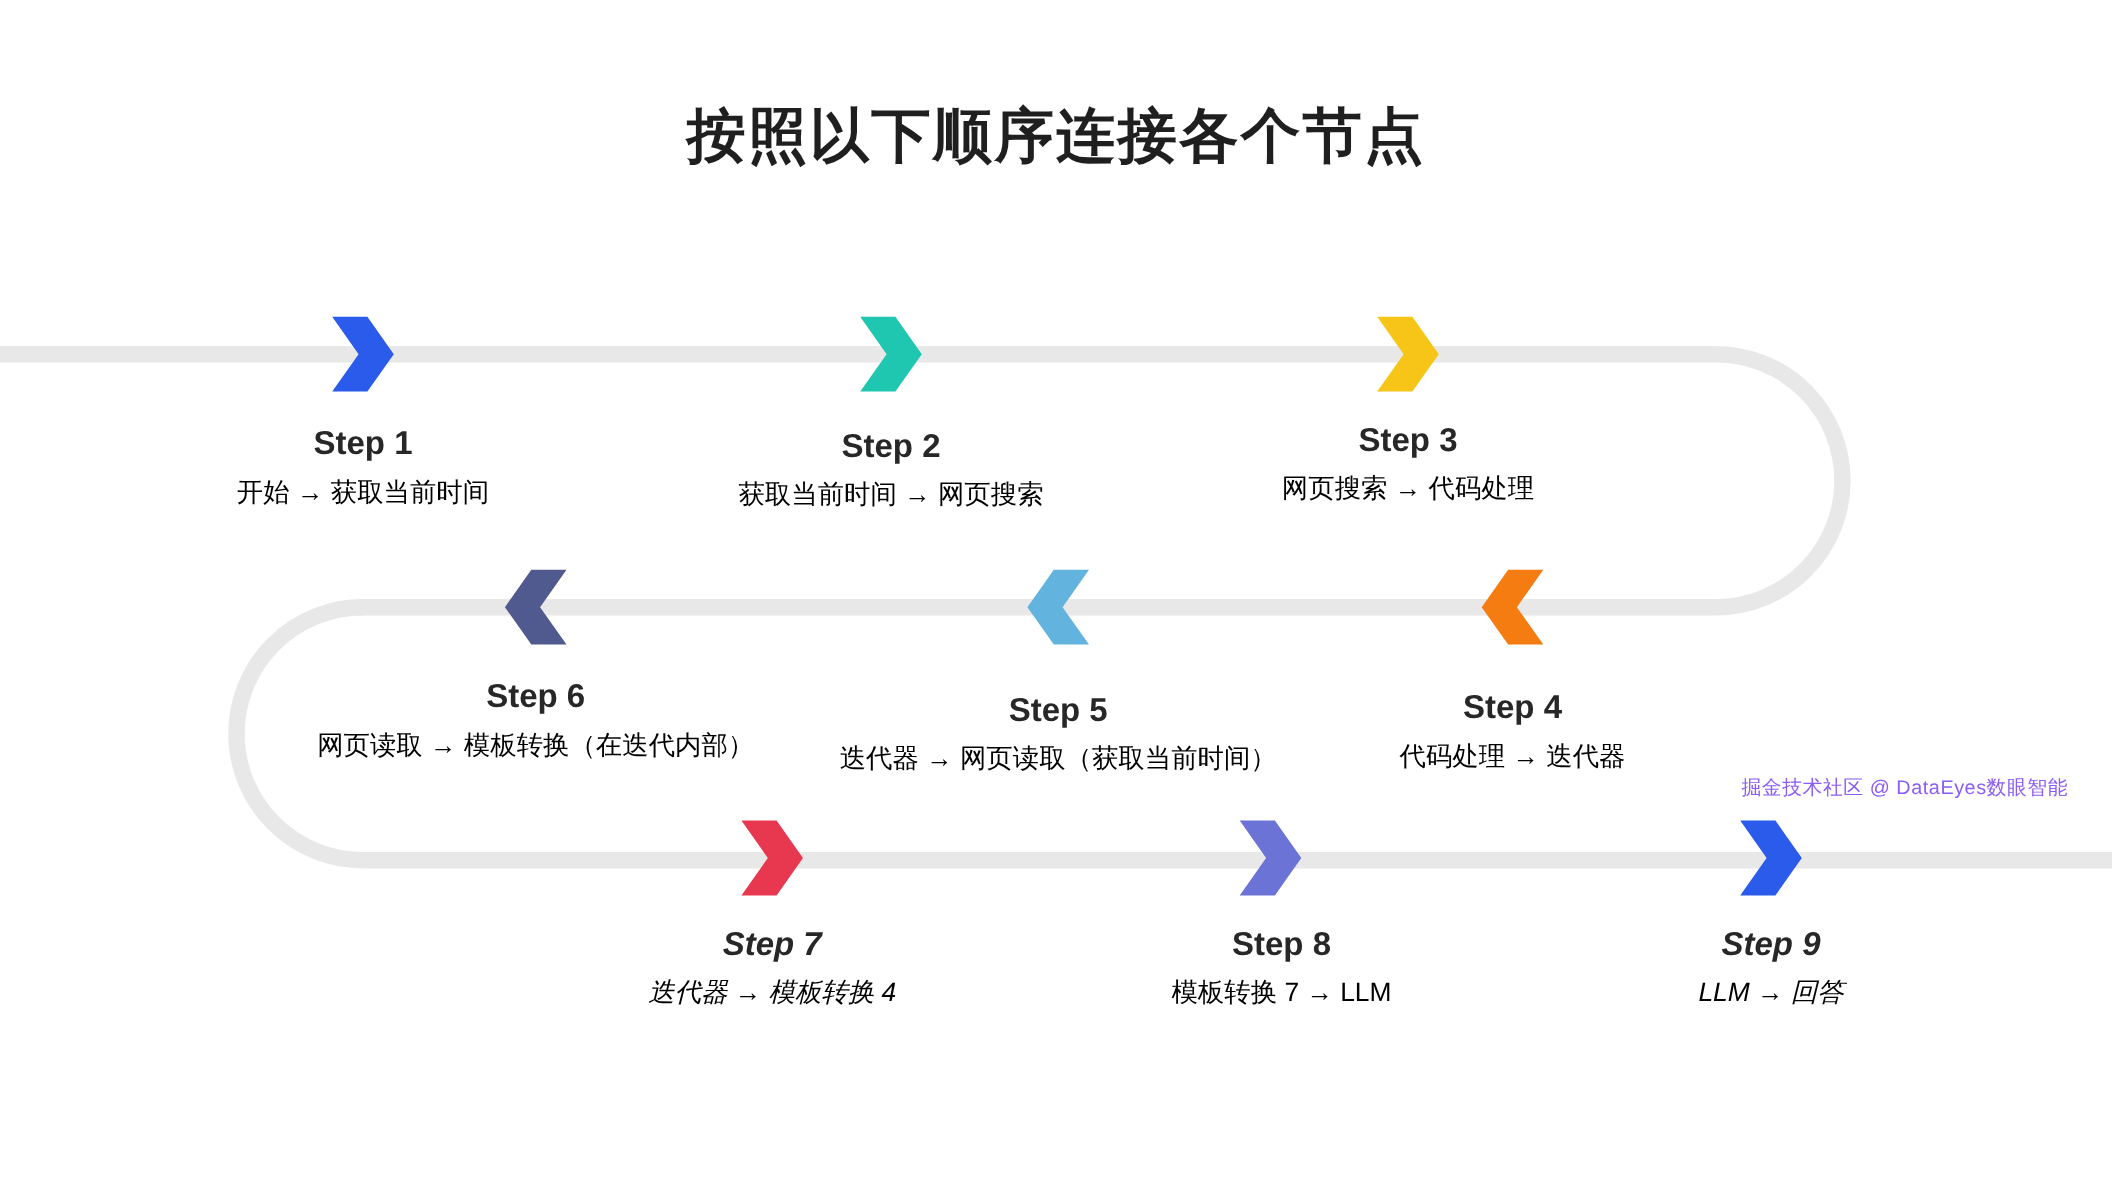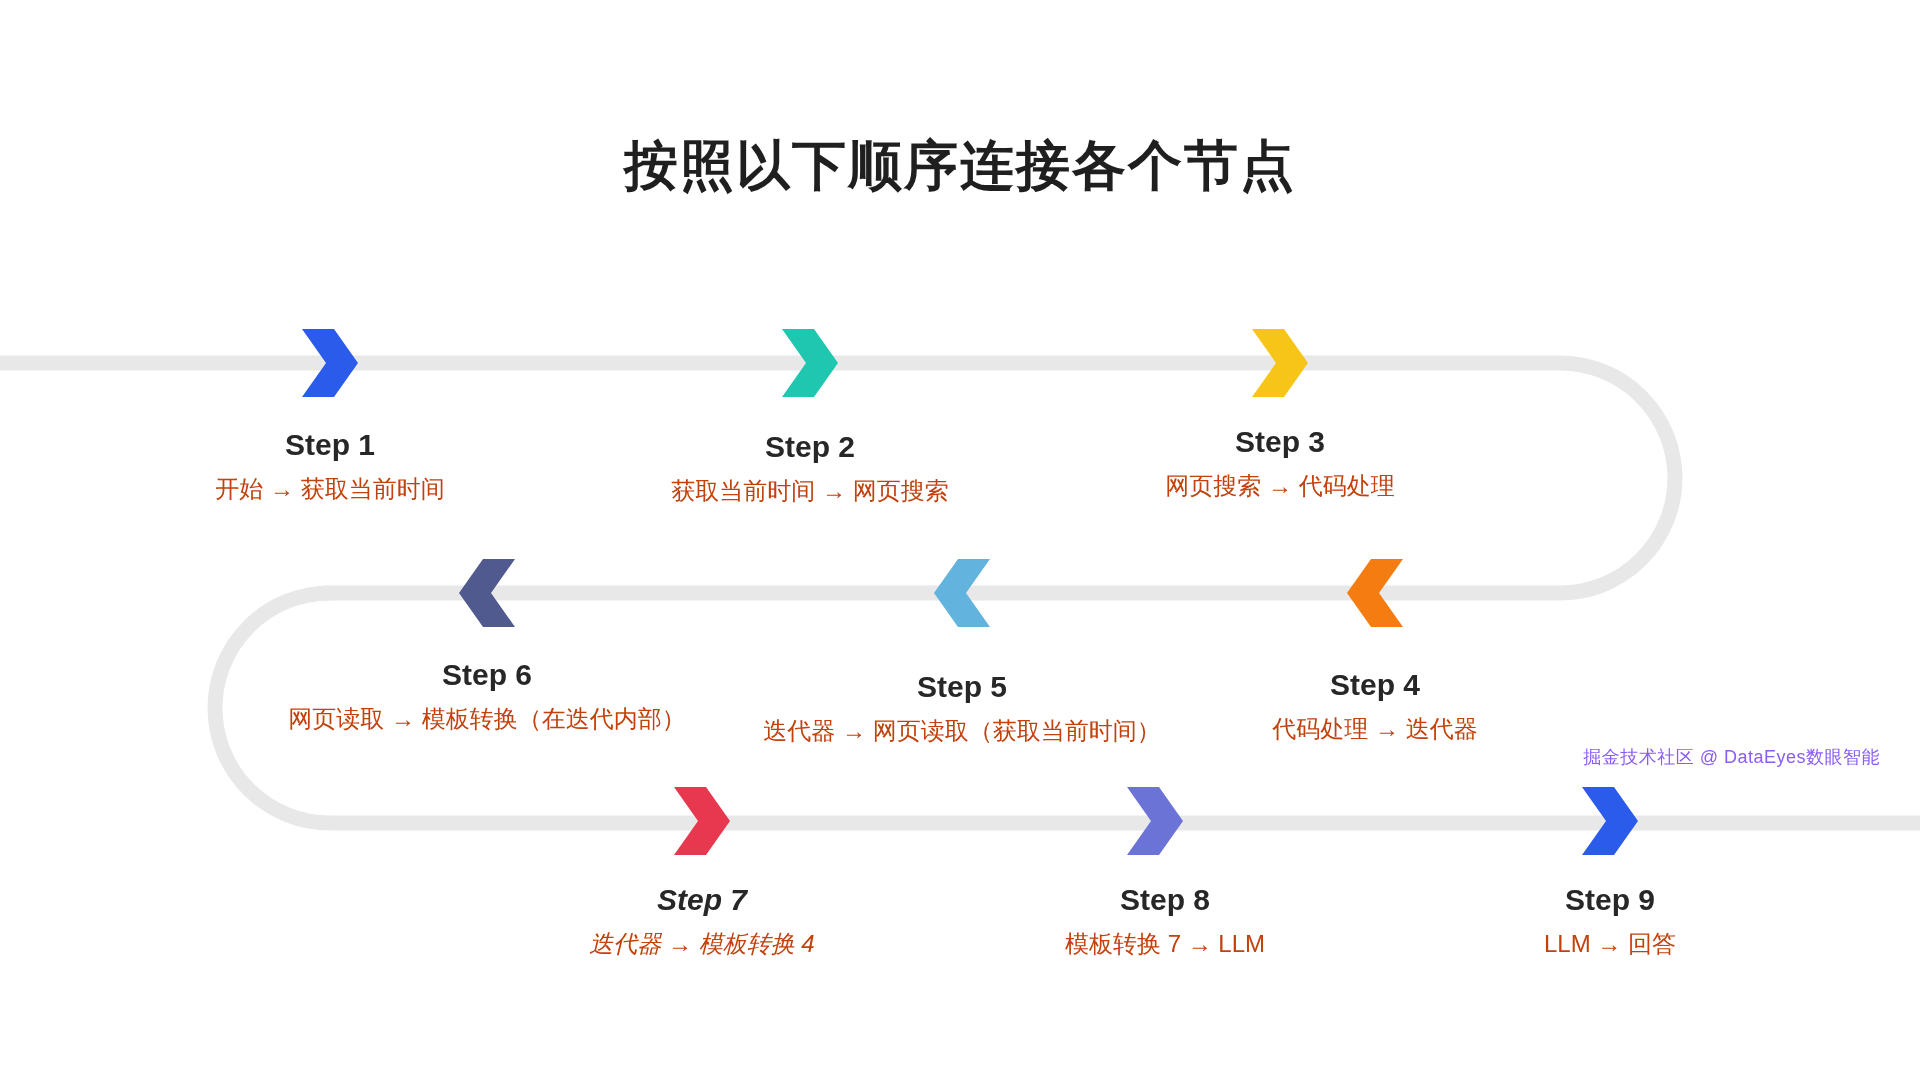--- a/index.html
+++ b/index.html
@@ -2,21 +2,21 @@
 <html><head>
 <meta charset="utf-8">
 <style>
   * { margin:0; padding:0; box-sizing:border-box; }
   html, body {
     width:1920px; height:1080px;
     background:#ffffff;
     font-family:"Liberation Sans","DejaVu Sans",sans-serif;
     overflow:hidden;
   }
-  #stage { position:relative; width:1920px; height:760px; background:#fff;margin-top:41px; }
+  #stage { position:relative; width:1920px; height:760px; background:#fff; }
 
   
   .title {
     position:absolute;
     top:92px; left:0; width:1920px;
     text-align:center;
     font-size:54px;
     font-weight:bold;
     color:#1f1f1f;
     letter-spacing:2px;
@@ -40,21 +40,21 @@
     font-size:30px;
     font-weight:bold;
     color:#272727;
     line-height:1.25;
     white-space:nowrap;
   }
   .step .desc {
     margin-top:9px;
     font-size:24px;
     font-weight:400;
-    color:#c2410c;
+    color:#000000;
     line-height:1.3;
     white-space:nowrap;
   }
 
   
   .watermark {
     position:absolute;
     right:40px; bottom:32px;
     font-size:18px;
     color:#8b5cf6;
@@ -149,20 +149,20 @@
         <div class="desc">网页读取 → 模板转换（在迭代内部）</div>
       </div>
       <div class="step" style="left: 442px; top: 840px; font-style: italic;">
         <div class="num">Step 7</div>
         <div class="desc">迭代器 → 模板转换 4</div>
       </div>
       <div class="step" style="left: 905px; top: 840px;">
         <div class="num">Step 8</div>
         <div class="desc">模板转换 7 → LLM</div>
       </div>
-      <div class="step" style="left: 1350px; top: 840px;">
+      <div class="step" style="left: 1350px; top: 840px; font-style: italic;">
         <div class="num">Step 9</div>
         <div class="desc">LLM → 回答</div>
       </div>
     </div>
 
   <div class="watermark">掘金技术社区 @ DataEyes数眼智能</div>
 </div>
 
 </body></html>

